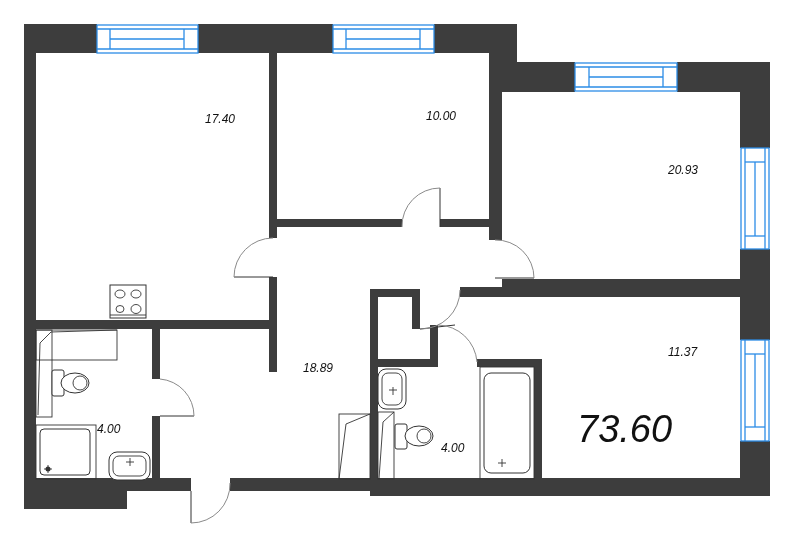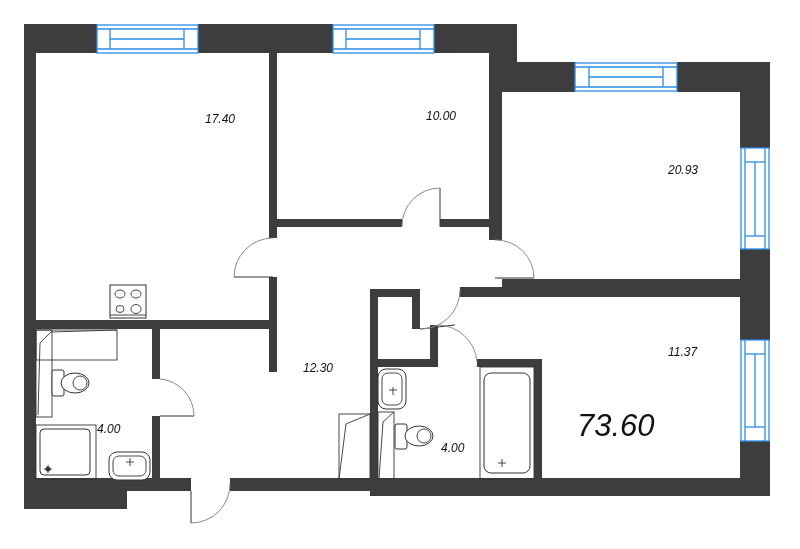--- a/index.html
+++ b/index.html
@@ -6,21 +6,21 @@
   body{width:800px;height:549px;overflow:hidden;position:relative;font-family:"Liberation Sans",sans-serif;}
   #plan{position:absolute;left:0;top:0;width:800px;height:549px;}
   .wall{fill:#3d3d3d;}
   .win-frame{fill:#ffffff;stroke:#2b8ce6;stroke-width:1.3;}
   .win-line{stroke:#2b8ce6;stroke-width:1.3;fill:none;}
   .door-arc{fill:none;stroke:#8a8a8a;stroke-width:1;}
   .door-leaf{fill:none;stroke:#333;stroke-width:1;}
   .fix{fill:#ffffff;stroke:#333;stroke-width:1;}
   .fix-thin{fill:none;stroke:#333;stroke-width:0.9;}
   .label{position:absolute;font-style:italic;color:#111;font-size:12px;white-space:nowrap;}
-  .label.total{font-size:31px;text-align:right;}
+  .label.total{font-size:38px;text-align:right;}
 </style>
 </head>
 <body>
 
 <svg id="plan" viewBox="0 0 800 549" xmlns="http://www.w3.org/2000/svg">
 
   <g>
 
     <rect class="wall" x="24" y="24" width="73" height="29"></rect>
     <rect class="wall" x="198" y="24" width="135" height="29"></rect>
@@ -199,17 +199,17 @@
     <rect class="fix-thin" x="480" y="367" width="54" height="112"></rect>
     <rect class="fix" x="484" y="373" width="46" height="100" rx="7"></rect>
     <line class="fix-thin" x1="498" y1="463" x2="506" y2="463"></line>
     <line class="fix-thin" x1="502" y1="459" x2="502" y2="467"></line>
   </g>
 </svg>
 
 <div class="label" style="left:205px;top:112px;">17.40</div>
 <div class="label" style="left:426px;top:109px;">10.00</div>
 <div class="label" style="left:668px;top:163px;">20.93</div>
-<div class="label" style="left:303px;top:361px;">12.30</div>
+<div class="label" style="left:303px;top:361px;">18.89</div>
 <div class="label" style="left:97px;top:422px;">4.00</div>
 <div class="label" style="left:441px;top:441px;">4.00</div>
 <div class="label" style="left:668px;top:345px;">11.37</div>
 <div class="label total" style="left:577px;top:408px;">73.60</div>
 
 </body></html>

